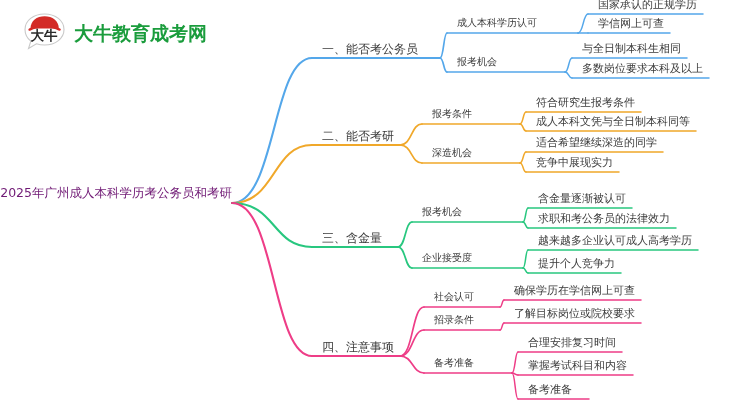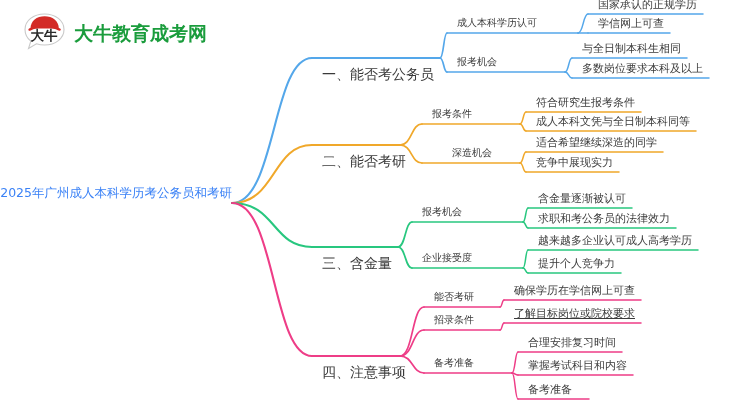--- a/index.html
+++ b/index.html
@@ -67,26 +67,25 @@
 
   
   .node {
     position: absolute;
     white-space: nowrap;
     color: #3c3c3c;
     line-height: 1;
   }
   .node-root {
     font-size: 12.5px;
-    color: #3b82f6;
+    color: #701a75;
   }
   .node-l1 {
-    font-size: 14px;
+    font-size: 12px;
     color: #3a3a3a;
-    margin-top: 24px;
   }
   .node-l2 {
     font-size: 10px;
     color: #3a3a3a;
   }
   .node-l3 {
     font-size: 11px;
     color: #3a3a3a;
   }
 </style>
@@ -182,34 +181,34 @@
       <div class="node node-l2" style="left: 457px; top: 18px;">成人本科学历认可</div>
       <div class="node node-l3" style="left: 598px; top: -1px;">国家承认的正规学历</div>
       <div class="node node-l3" style="left: 598px; top: 18px;">学信网上可查</div>
       <div class="node node-l2" style="left: 457px; top: 57px;">报考机会</div>
       <div class="node node-l3" style="left: 582px; top: 43px;">与全日制本科生相同</div>
       <div class="node node-l3" style="left: 582px; top: 63px;">多数岗位要求本科及以上</div>
       <div class="node node-l1" style="left: 322px; top: 130px;">二、能否考研</div>
       <div class="node node-l2" style="left: 432px; top: 109px;">报考条件</div>
       <div class="node node-l3" style="left: 536px; top: 97px;">符合研究生报考条件</div>
       <div class="node node-l3" style="left: 536px; top: 116px;">成人本科文凭与全日制本科同等</div>
-      <div class="node node-l2" style="left: 452px; top: 148px;">深造机会</div>
+      <div class="node node-l2" style="left: 432px; top: 148px;">深造机会</div>
       <div class="node node-l3" style="left: 536px; top: 137px;">适合希望继续深造的同学</div>
       <div class="node node-l3" style="left: 536px; top: 157px;">竞争中展现实力</div>
       <div class="node node-l1" style="left: 322px; top: 232px;">三、含金量</div>
       <div class="node node-l2" style="left: 422px; top: 207px;">报考机会</div>
       <div class="node node-l3" style="left: 538px; top: 193px;">含金量逐渐被认可</div>
       <div class="node node-l3" style="left: 538px; top: 213px; text-align: right;">求职和考公务员的法律效力</div>
       <div class="node node-l2" style="left: 422px; top: 253px;">企业接受度</div>
       <div class="node node-l3" style="left: 538px; top: 235px;">越来越多企业认可成人高考学历</div>
       <div class="node node-l3" style="left: 538px; top: 258px;">提升个人竞争力</div>
       <div class="node node-l1" style="left: 322px; top: 341px;">四、注意事项</div>
-      <div class="node node-l2" style="left: 434px; top: 292px;">能否考研</div>
+      <div class="node node-l2" style="left: 434px; top: 292px;">社会认可</div>
       <div class="node node-l3" style="left: 514px; top: 285px;">确保学历在学信网上可查</div>
       <div class="node node-l2" style="left: 434px; top: 315px;">招录条件</div>
-      <div class="node node-l3" style="left: 514px; top: 308px; text-decoration: underline;">了解目标岗位或院校要求</div>
+      <div class="node node-l3" style="left: 514px; top: 308px;">了解目标岗位或院校要求</div>
       <div class="node node-l2" style="left: 434px; top: 358px;">备考准备</div>
       <div class="node node-l3" style="left: 528px; top: 337px;">合理安排复习时间</div>
       <div class="node node-l3" style="left: 528px; top: 360px;">掌握考试科目和内容</div>
       <div class="node node-l3" style="left: 528px; top: 384px;">备考准备</div>
     </div>
 
 </div>
 
 </body></html>

